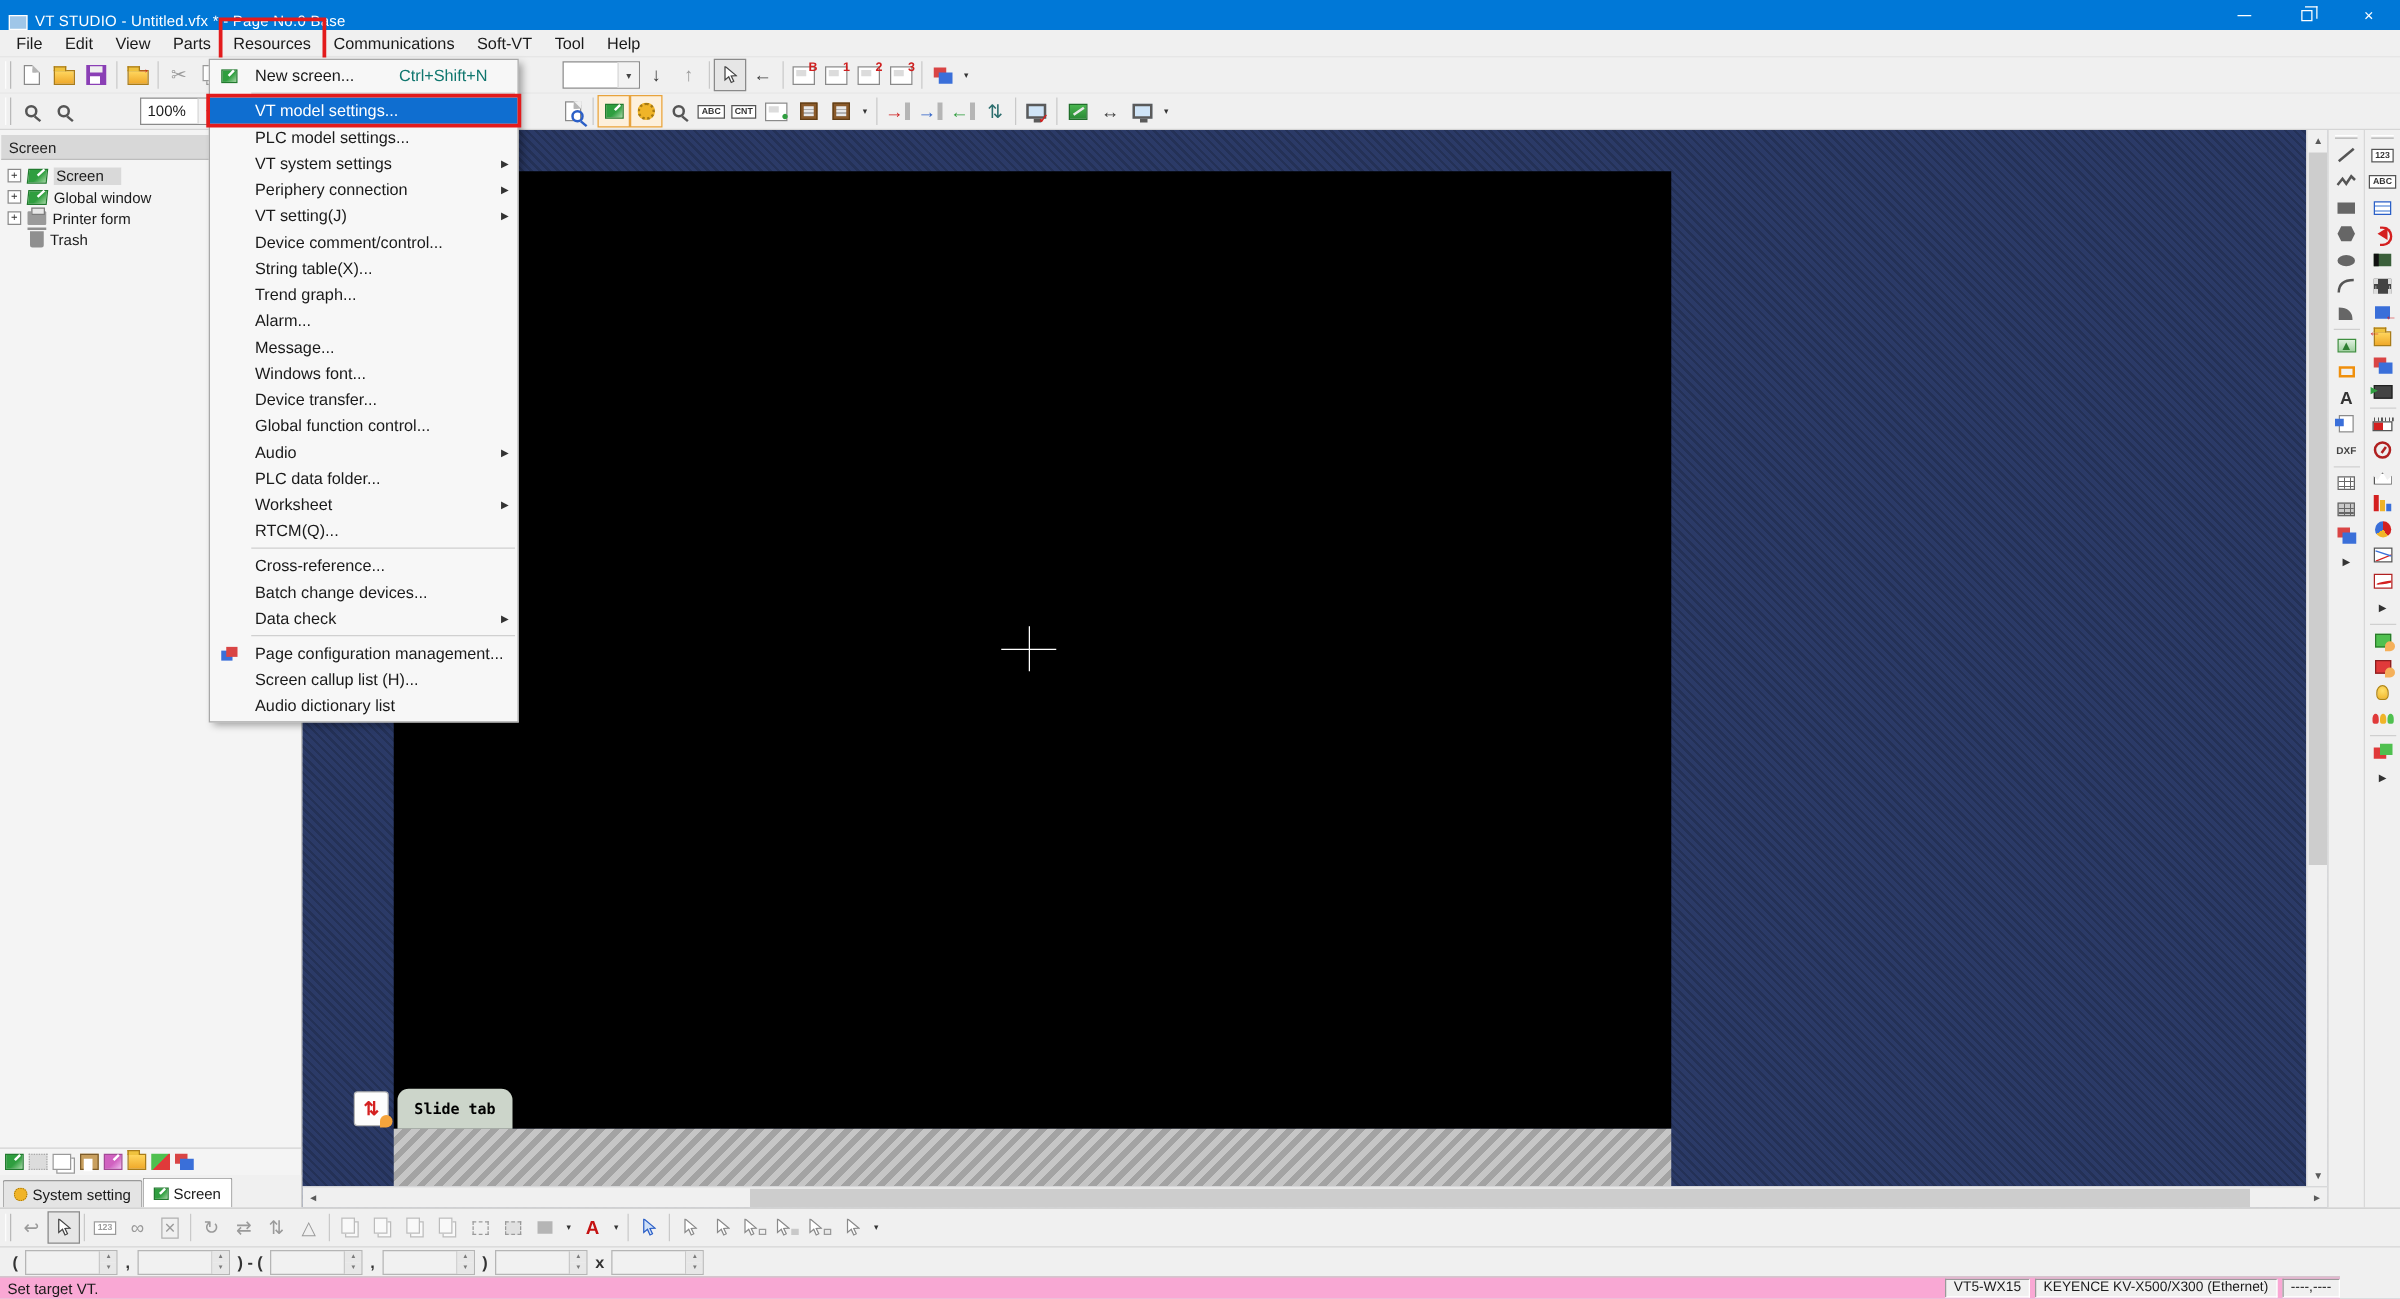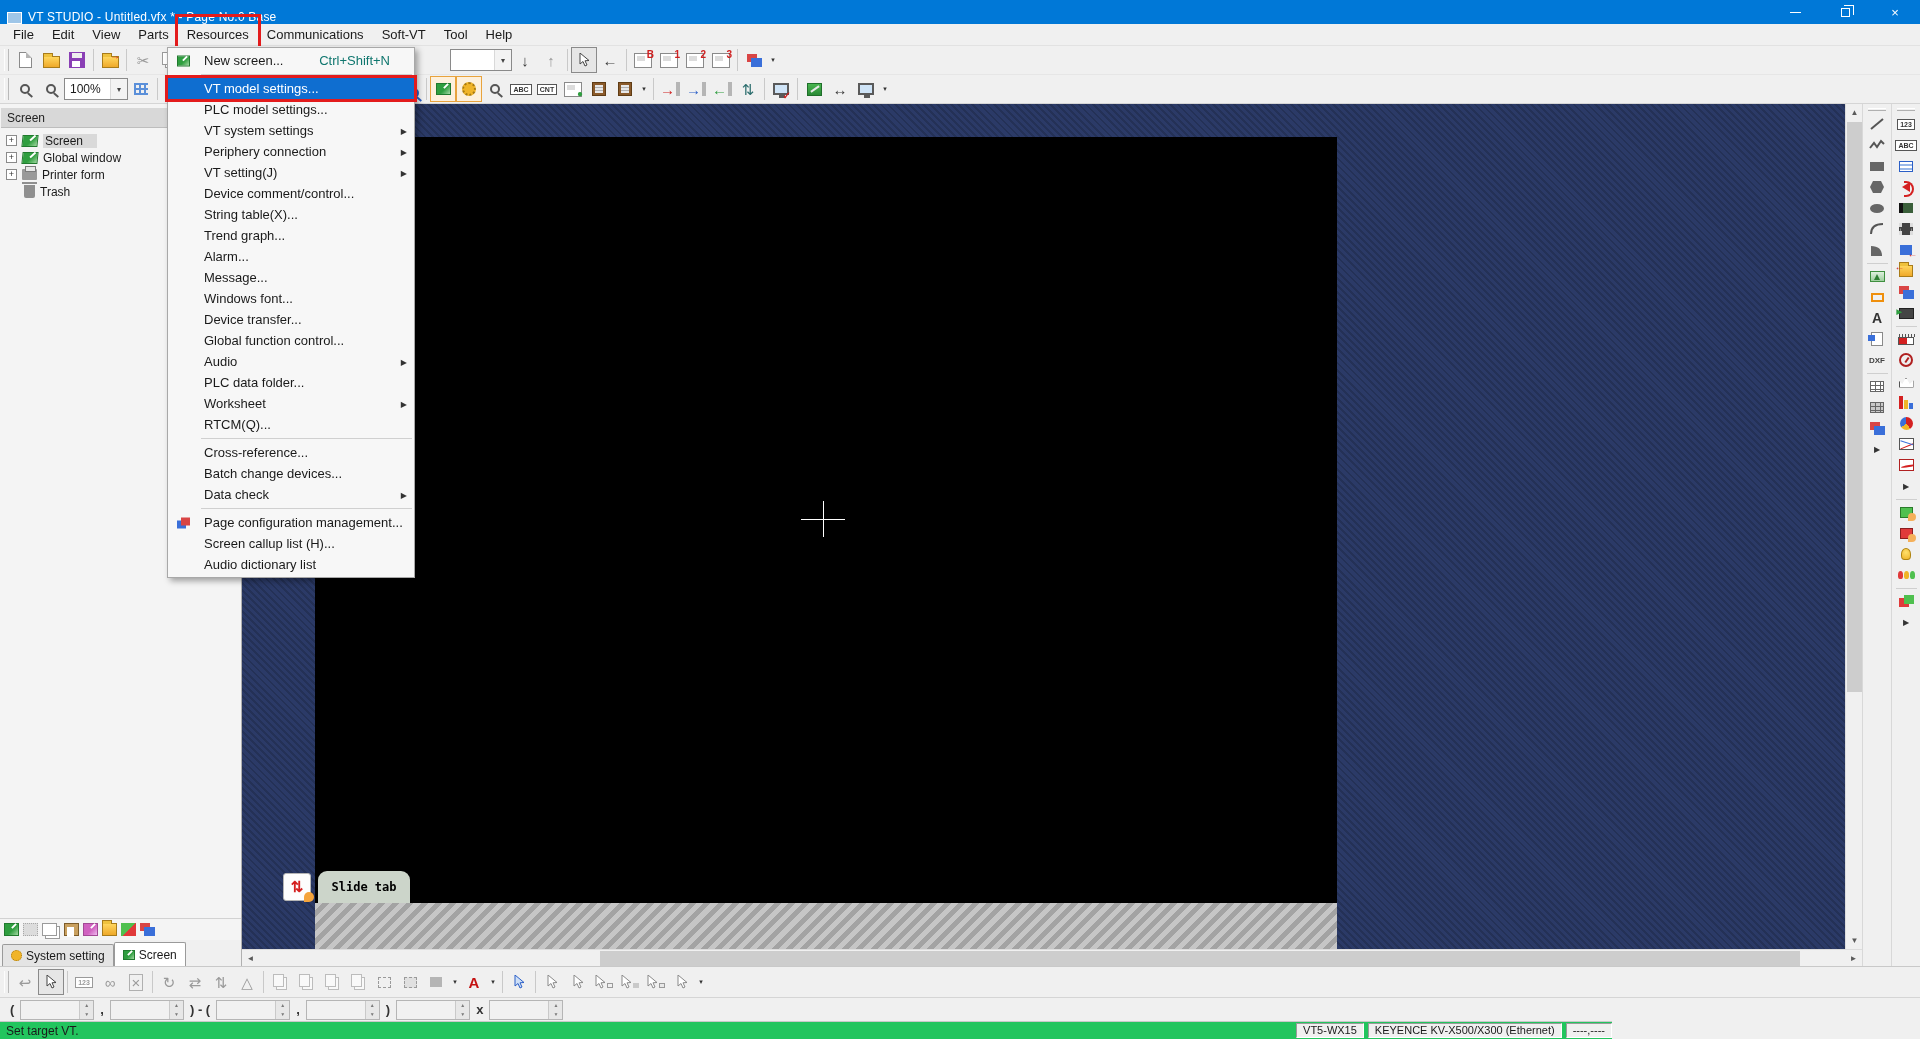--- a/index.html
+++ b/index.html
@@ -30,21 +30,21 @@
   .grip { width:5px; height:22px; border-left:1px solid #fdfdfd; border-right:1px solid #b9b9b9; margin:0 3px 0 2px; }
   .vsep { width:1px; height:22px; background:#c9c9c9; margin:0 3px; }
   .tbtn { width:26px; height:26px; display:flex; align-items:center; justify-content:center; position:relative; border:1px solid transparent; }
   .tbtn.checked { border:1px solid #e8a33d; background:#fdf0dc; }
   .tbtn.pressed { border:1px solid #8a8a8a; background:#e6e6e6; }
   .tbtn-dd { width:12px; height:26px; display:flex; align-items:center; justify-content:center; font-size:7px; color:#333; }
   .spacer1 { width:242px; } .spacer2 { width:210px; }
   .combo { height:22px; background:#fff; border:1px solid #8a8a8a; display:flex; align-items:stretch; }
   .combo .cv { flex:1; display:flex; align-items:center; padding:0 5px; font-size:12px; }
   .combo .ca { width:17px; display:flex; align-items:center; justify-content:center; font-size:8px; color:#444; border-left:1px solid #d9d9d9; background:#f3f3f3; }
-  .w60 { width:62px; } .w64 { width:64px; }
+  .w60 { width:62px; } .w64 { width:64px;margin-left:48px; }
   .glyph { font-size:15px; line-height:1; }
   .g-dark { color:#3a3a3a; } .g-gray { color:#9a9a9a; } .g-teal { color:#2b6d6d; }
   .g-red { color:#cf2020; } .g-blue { color:#2b5fc7; } .g-green { color:#2f9e3f; }
 
   
   .doc-ic { width:13px; height:16px; background:#fff; border:1px solid #8a8a8a; position:relative; }
   .doc-ic::after { content:""; position:absolute; right:-1px; top:-1px; border:3px solid; border-color:#f0f0f0 #f0f0f0 #b5b5b5 #b5b5b5; }
   .folder-ic { width:17px; height:12px; background:linear-gradient(#ffd65e,#efa92a); border:1px solid #a97c1a; position:relative; margin-top:3px; }
   .folder-ic::before { content:""; position:absolute; left:-1px; top:-4px; width:8px; height:3px; background:#efc23e; border:1px solid #a97c1a; border-bottom:none; }
   .mark { position:absolute; font-size:10px; font-weight:bold; }
@@ -172,21 +172,21 @@
   .winrg::after { content:""; position:absolute; right:0; top:0; width:10px; height:9px; background:#4fc04f; }
 
   
   .bottom-toolbar { position:absolute; left:0; top:966px; width:1920px; height:31px; background:#f0f0f0; border-top:1px solid #c9c9c9; display:flex; align-items:center; padding-left:2px; }
   .coord-bar { position:absolute; left:0; top:997px; width:1920px; height:24px; background:#f0f0f0; border-top:1px solid #d5d5d5; display:flex; align-items:center; gap:6px; padding-left:10px; font-weight:bold; color:#333; }
   .spin { width:74px; height:20px; background:#f1f1f1; border:1px solid #b5b5b5; position:relative; }
   .spin .sb { position:absolute; right:0; top:0; bottom:0; width:14px; border-left:1px solid #c9c9c9; display:flex; flex-direction:column; }
   .spin .sb span { flex:1; display:flex; align-items:center; justify-content:center; font-size:5px; color:#7a7a7a; background:#e7e7e7; }
 
   
-  .statusbar { position:absolute; left:0; top:1021px; width:1612px; height:18px; background:#22c55e; border-top:1px solid #c9c9c9; display:flex; align-items:center; font-size:11px; }
+  .statusbar { position:absolute; left:0; top:1021px; width:1872px; height:18px; background:#f9a8d4; border-top:1px solid #c9c9c9; display:flex; align-items:center; font-size:11px; }
   .sb-msg { padding-left:6px; font-size:12px; }
   .sb-right { margin-left:auto; display:flex; gap:4px; padding-right:0; }
   .sbox { border:1px solid; border-color:#9a9a9a #ffffff #ffffff #9a9a9a; background:#f0f0f0; height:15px; line-height:13px; padding:0 6px; white-space:nowrap; }
 </style>
 </head>
 <body>
 
 <div class="window">
 
   <div class="titlebar">

